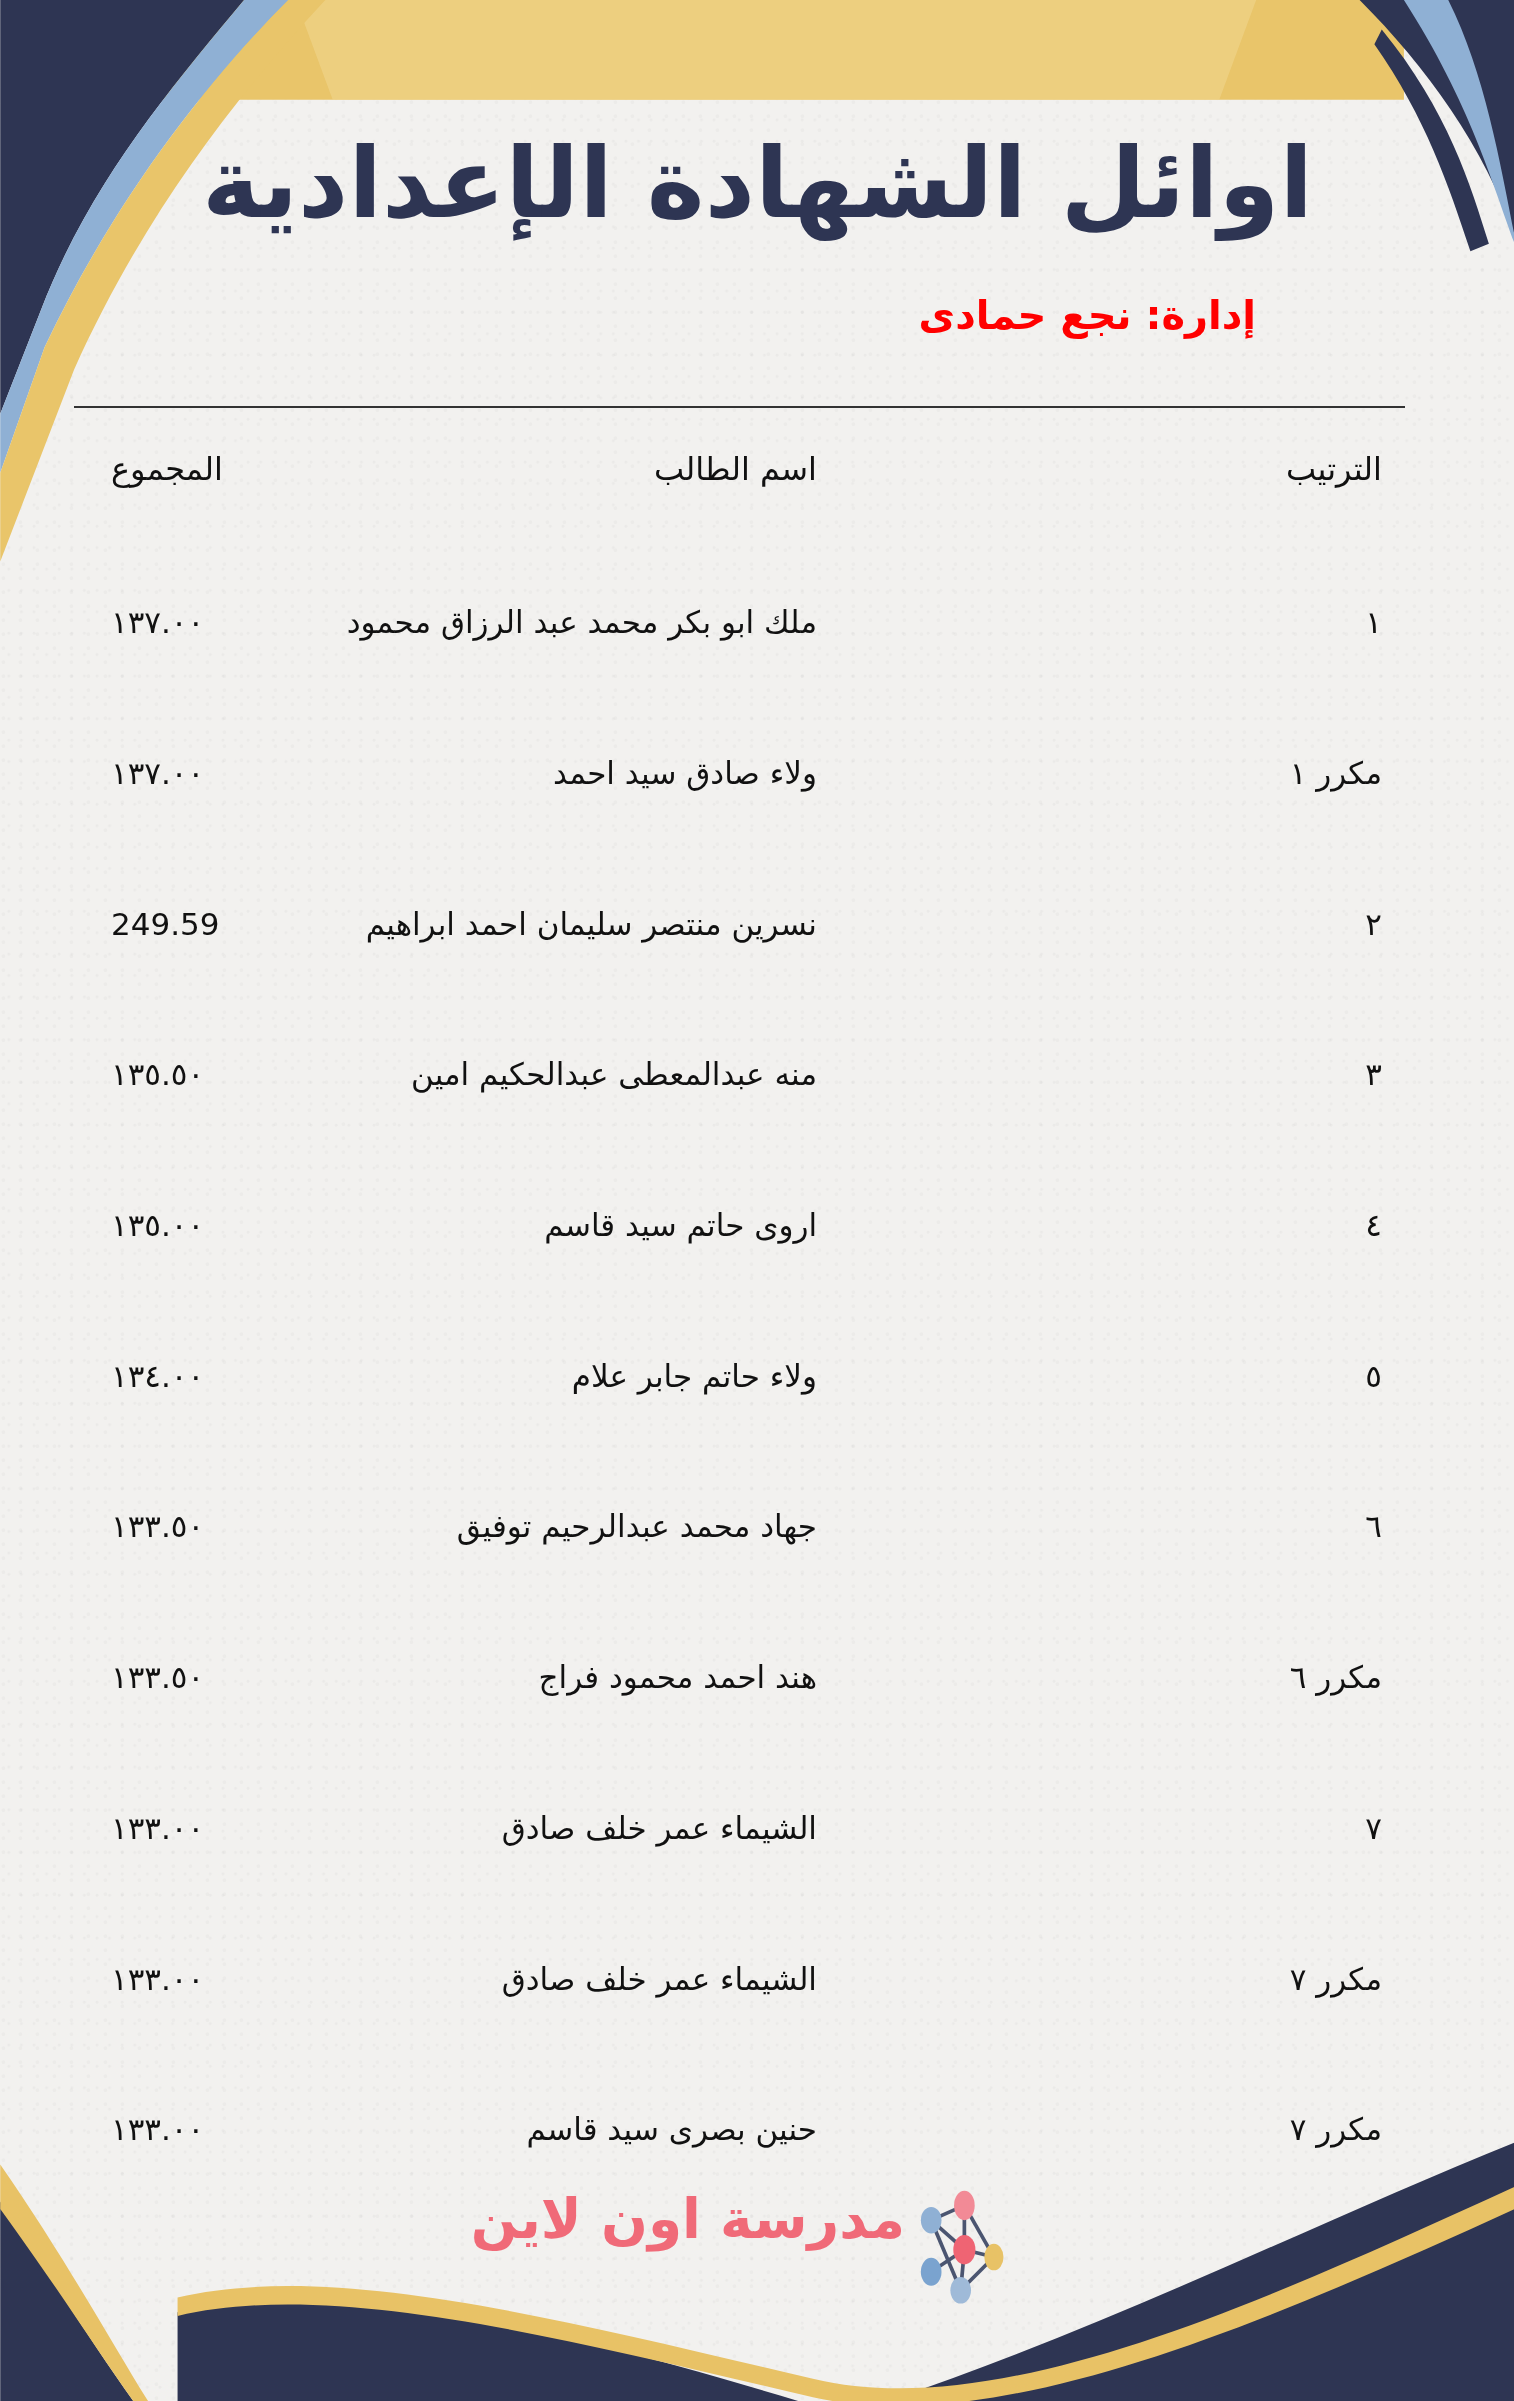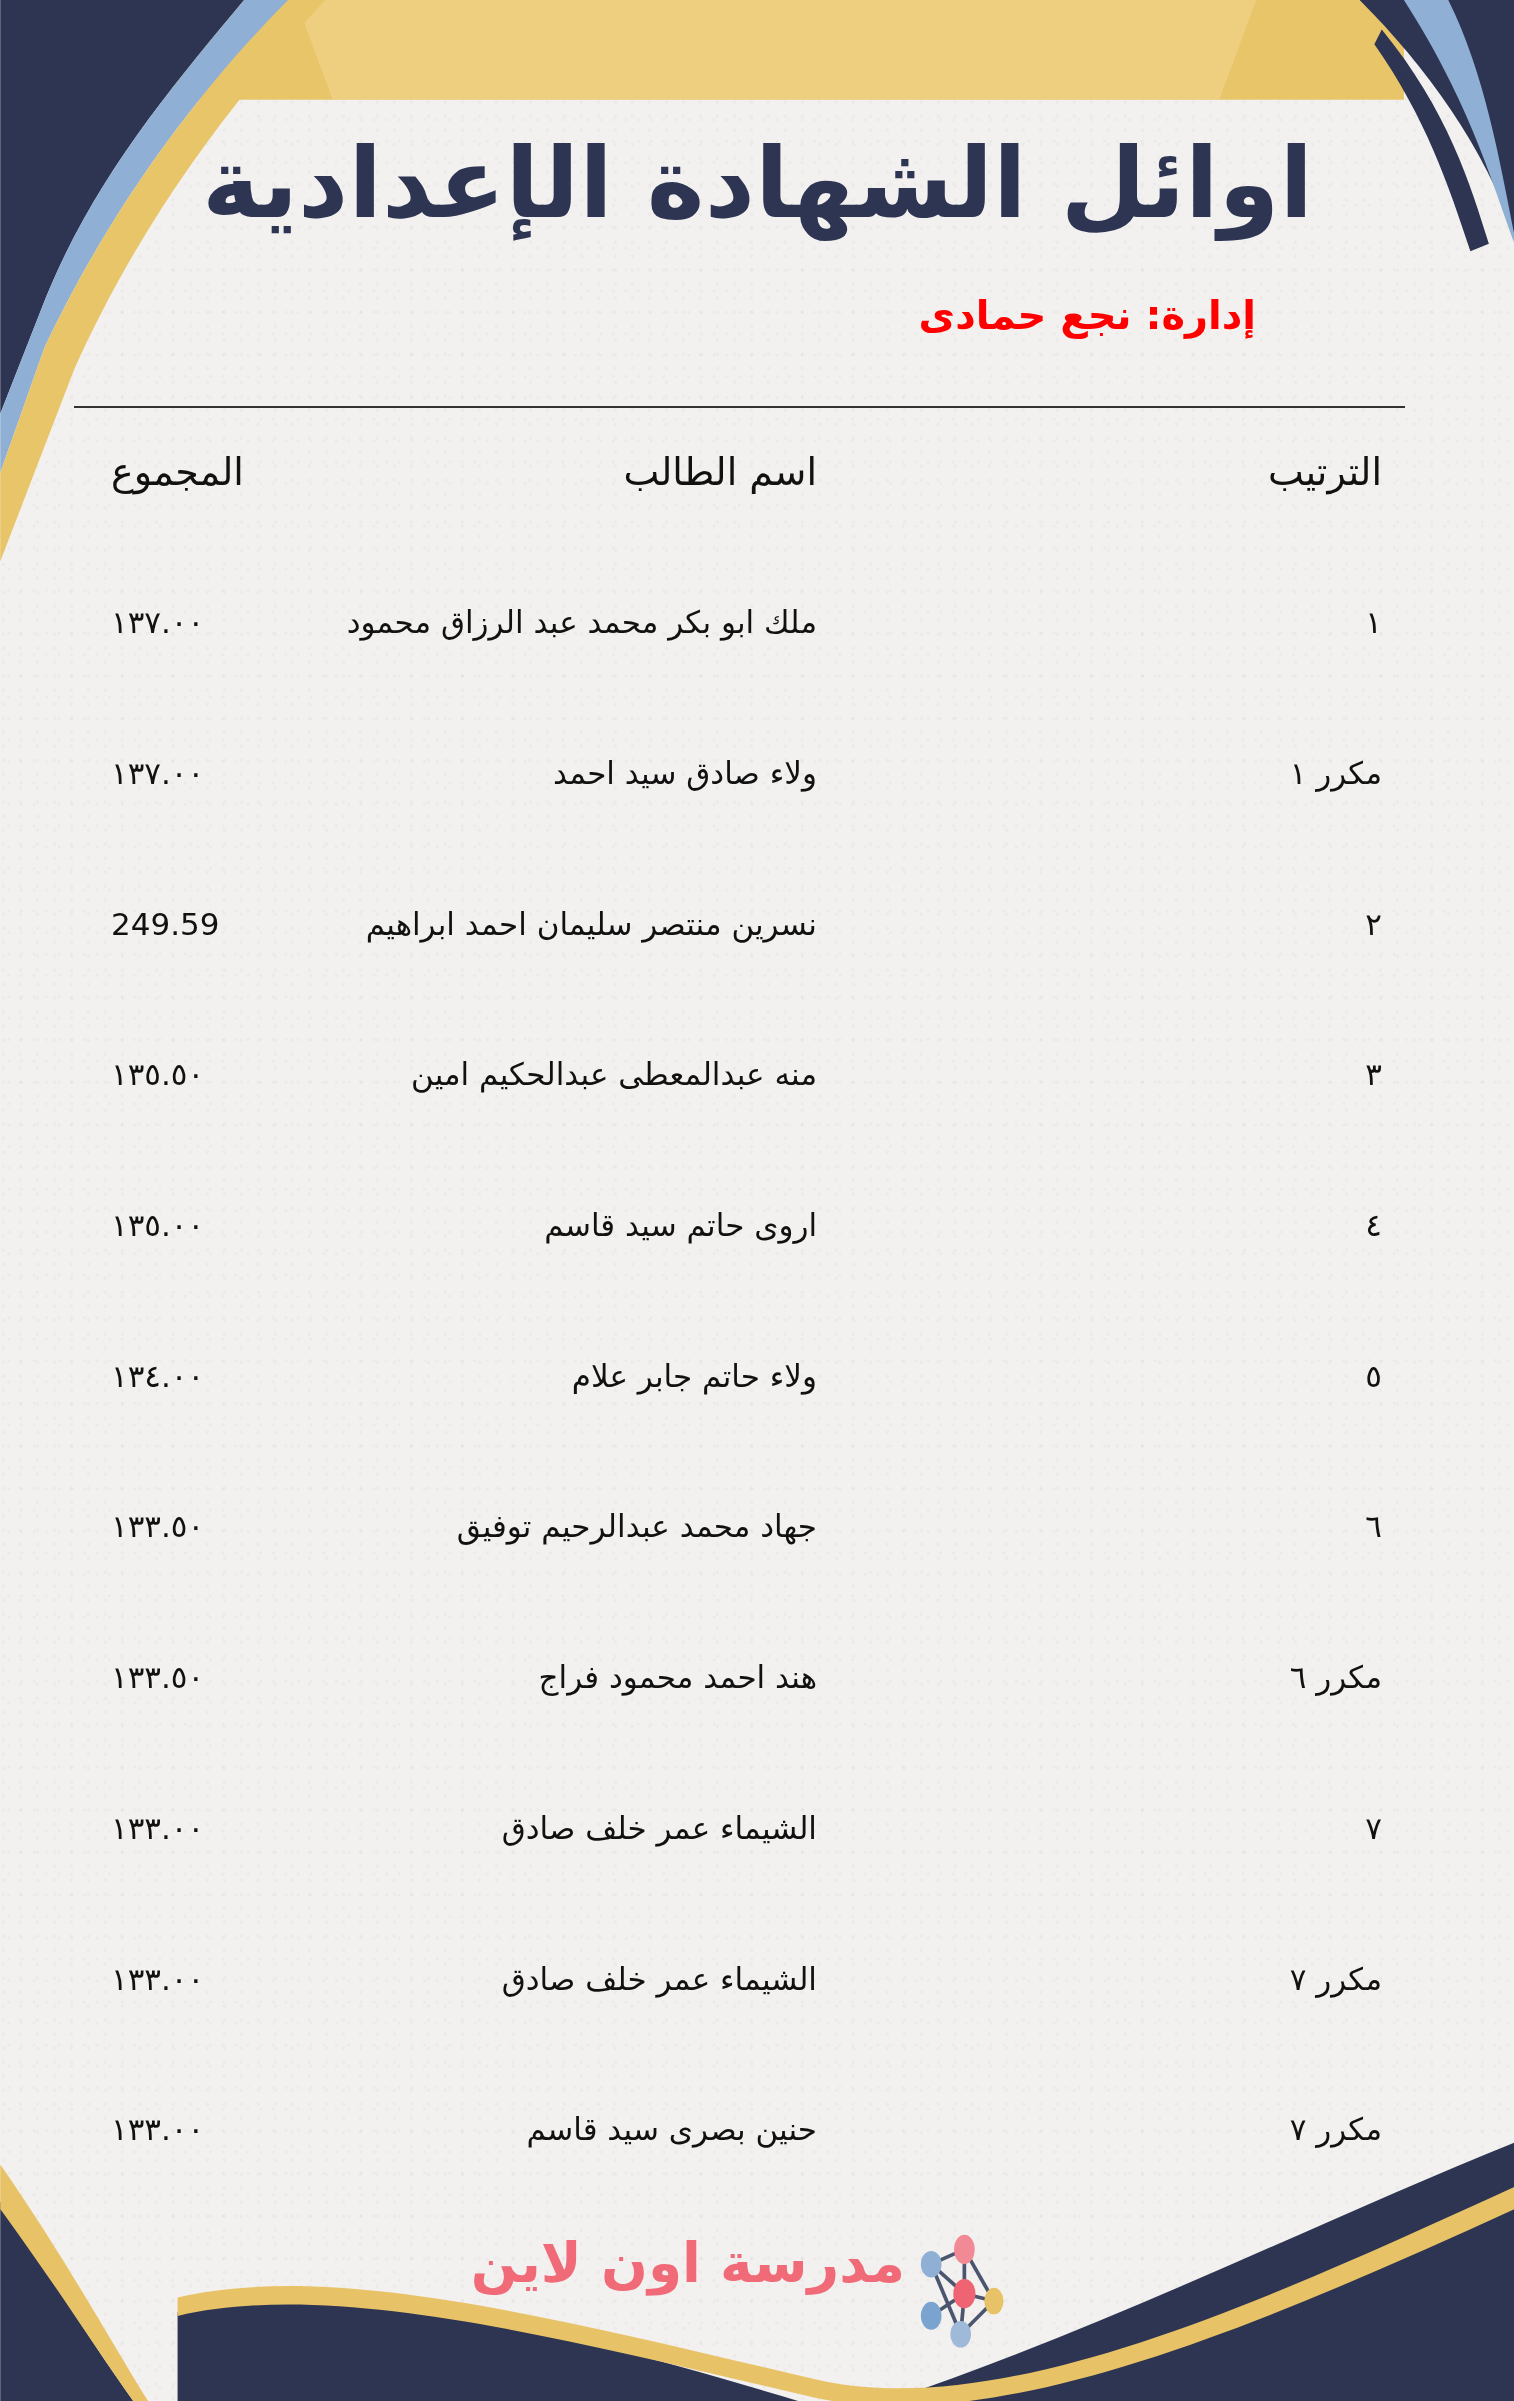--- a/index.html
+++ b/index.html
@@ -17,22 +17,22 @@
   .subtitle { position:absolute; top:292px; left:222px; right:259px; direction:rtl;
     display:flex; justify-content:space-between; font-size:40px; font-weight:bold; color:#ff0000; }
   .subtitle span { white-space:nowrap;text-align:center; }
   .rule { position:absolute; top:406px; left:74px; width:1331px; height:1.5px; background:#333; }
   .table { position:absolute; top:443px; left:0; width:1515px; direction:rtl; }
   .row { position:absolute; left:0; width:1515px; height:59px; font-size:31px; color:#111; }
   .cell { position:absolute; top:0; white-space:nowrap; }
   .c-rank { right:133px; }
   .c-name { right:698px; }
   .c-total { left:111px; direction:ltr; text-align:left; }
-  .head .cell { font-size:38px; }
-  .logo { position:absolute; top:2187px; left:517px; width:488px; height:118px;margin-top:44px; }
+  .head .cell { font-size:32px; }
+  .logo { position:absolute; top:2187px; left:517px; width:488px; height:118px; }
   .logo-ar { position:absolute; right:100px; top:0; font-size:55px; font-weight:bold; color:#f06a78; direction:rtl; white-space:nowrap; }
   .logo-en { position:absolute; right:100px; top:71px; font-size:38px; font-weight:bold; color:#7aa3cf; letter-spacing:0.7px; white-space:nowrap; }
   .logo-icon { position:absolute; right:0; top:0; width:96px; height:118px; }
 </style>
 </head>
 <body>
 
 <div class="paper"></div>
 
 <svg class="deco" width="1515" height="2401" viewBox="0 0 2050 3250">

